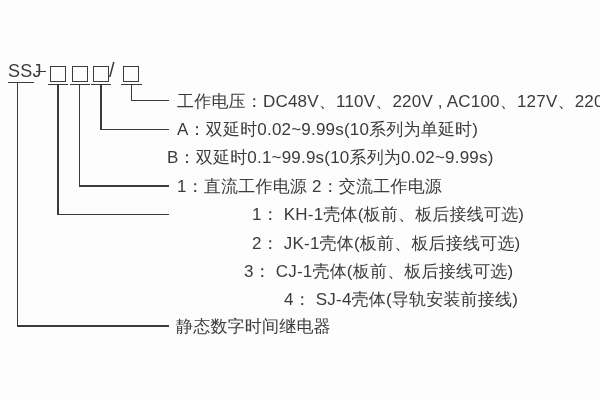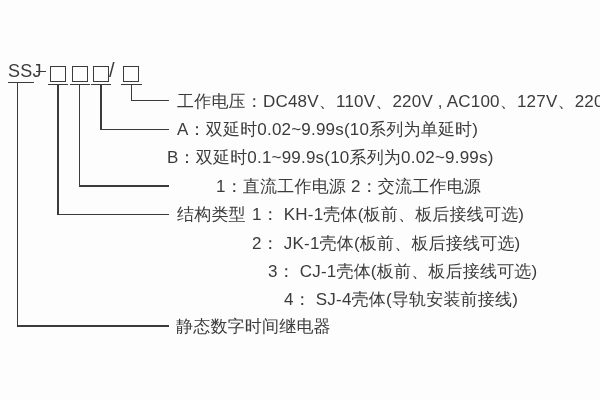--- a/index.html
+++ b/index.html
@@ -47,23 +47,22 @@
 
   <div class="hline" style="left:130.5px; top:99.8px;  width:38.5px;"></div>
   <div class="hline" style="left:100px;   top:128.8px; width:69px;"></div>
   <div class="hline" style="left:78.5px;  top:185.3px; width:90.5px;"></div>
   <div class="hline" style="left:57px;    top:213.5px; width:112px;"></div>
   <div class="hline" style="left:16.5px;  top:325px;   width:152.5px;"></div>
 
   <span class="txt" style="left:177px; top:90.5px;">工作电压：DC48V、110V、220V , AC100、127V、220V</span>
   <span class="txt" style="left:177px; top:119px;">A：双延时0.02~9.99s(10系列为单延时)</span>
   <span class="txt" style="left:167px; top:147px;">B：双延时0.1~99.9s(10系列为0.02~9.99s)</span>
-  <span class="txt" style="left:177px; top:176px;margin-left:39px;">1：直流工作电源 2：交流工作电源</span>
+  <span class="txt" style="left:177px; top:176px;">1：直流工作电源 2：交流工作电源</span>
 
-  <span class="txt" style="left:177px; top:204px;">结构类型</span>
   <span class="txt" style="left:252px; top:204px;text-align:center;">1： KH-1壳体(板前、板后接线可选)</span>
   <span class="txt" style="left:252px; top:232.5px;">2： JK-1壳体(板前、板后接线可选)</span>
-  <span class="txt" style="left:268px; top:260.5px;">3： CJ-1壳体(板前、板后接线可选)</span>
+  <span class="txt" style="left:244px; top:260.5px;">3： CJ-1壳体(板前、板后接线可选)</span>
   <span class="txt" style="left:252px; top:288.5px;margin-left:32px;">4： SJ-4壳体(导轨安装前接线)</span>
 
   <span class="txt" style="left:176px; top:316px;">静态数字时间继电器</span>
 
 </div>
 
 </body></html>

